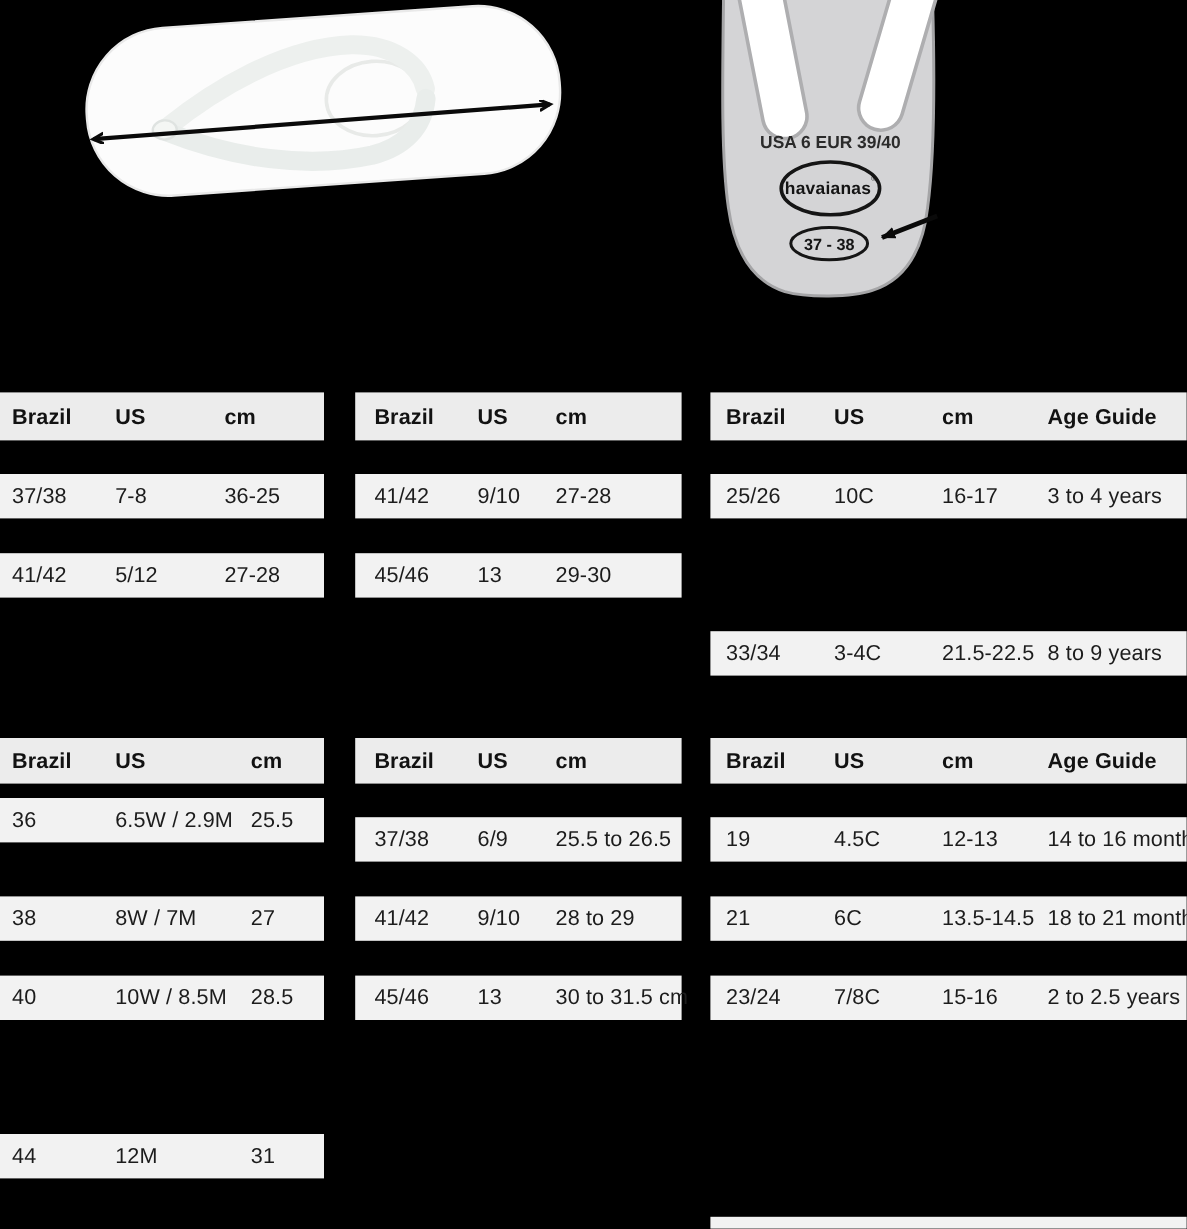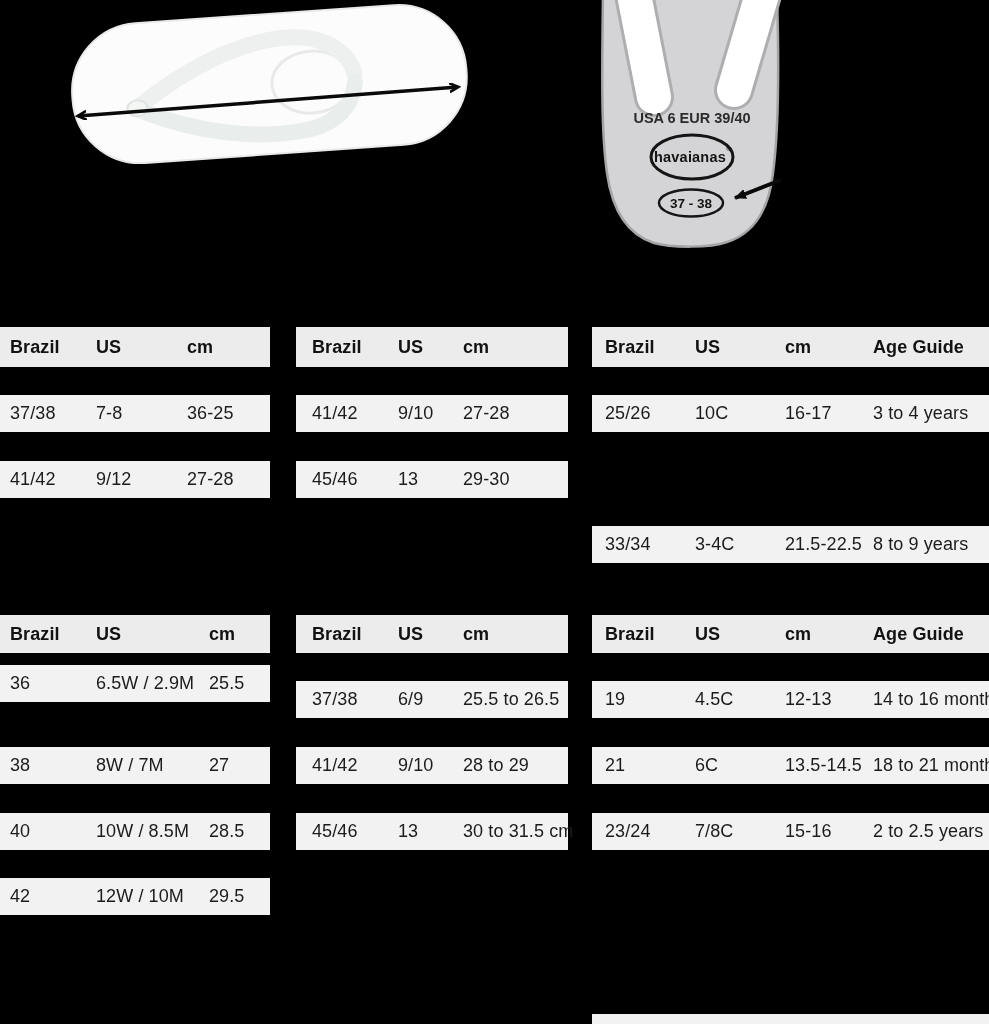--- a/index.html
+++ b/index.html
@@ -69,21 +69,21 @@
     <span class="cell" style="left:96px">US</span>
     <span class="cell" style="left:187px">cm</span>
   </div>
   <div class="trow" style="top:68px;height:37px">
     <span class="cell" style="left:10px">37/38</span>
     <span class="cell" style="left:96px">7-8</span>
     <span class="cell" style="left:187px">36-25</span>
   </div>
   <div class="trow" style="top:134px;height:37px">
     <span class="cell" style="left:10px">41/42</span>
-    <span class="cell" style="left:96px">9/12</span>
+    <span class="cell" style="left:96px">5/12</span>
     <span class="cell" style="left:187px">27-28</span>
   </div>
 </div>
 
 <div class="tbl" style="left:296px;top:327px;width:272px;height:171px">
   <div class="trow thead" style="top:0;height:40px">
     <span class="cell" style="left:16px">Brazil</span>
     <span class="cell" style="left:102px">US</span>
     <span class="cell" style="left:167px">cm</span>
   </div>
@@ -134,24 +134,24 @@
   <div class="trow" style="top:132px;height:37px">
     <span class="cell" style="left:10px">38</span>
     <span class="cell" style="left:96px">8W / 7M</span>
     <span class="cell" style="left:209px">27</span>
   </div>
   <div class="trow" style="top:198px;height:37px">
     <span class="cell" style="left:10px">40</span>
     <span class="cell" style="left:96px">10W / 8.5M</span>
     <span class="cell" style="left:209px">28.5</span>
   </div>
-  <div class="trow" style="top:263px;height:37px">
-    <span class="cell" style="left:10px">42</span>
-    <span class="cell" style="left:96px">12W / 10M</span>
-    <span class="cell" style="left:209px">29.5</span>
+  <div class="trow" style="top:330px;height:37px">
+    <span class="cell" style="left:10px">44</span>
+    <span class="cell" style="left:96px">12M</span>
+    <span class="cell" style="left:209px">31</span>
   </div>
 </div>
 
 <div class="tbl" style="left:296px;top:615px;width:272px;height:234px">
   <div class="trow thead" style="top:0;height:38px">
     <span class="cell" style="left:16px">Brazil</span>
     <span class="cell" style="left:102px">US</span>
     <span class="cell" style="left:167px">cm</span>
   </div>
   <div class="trow" style="top:66px;height:37px">

